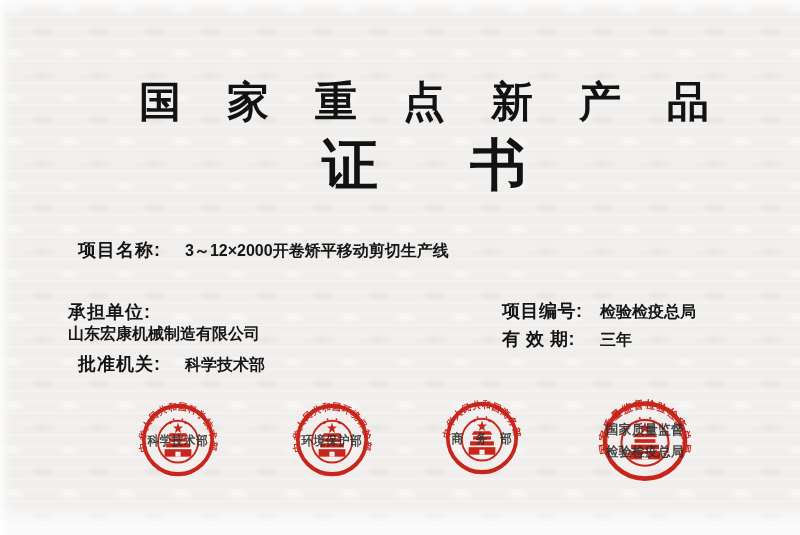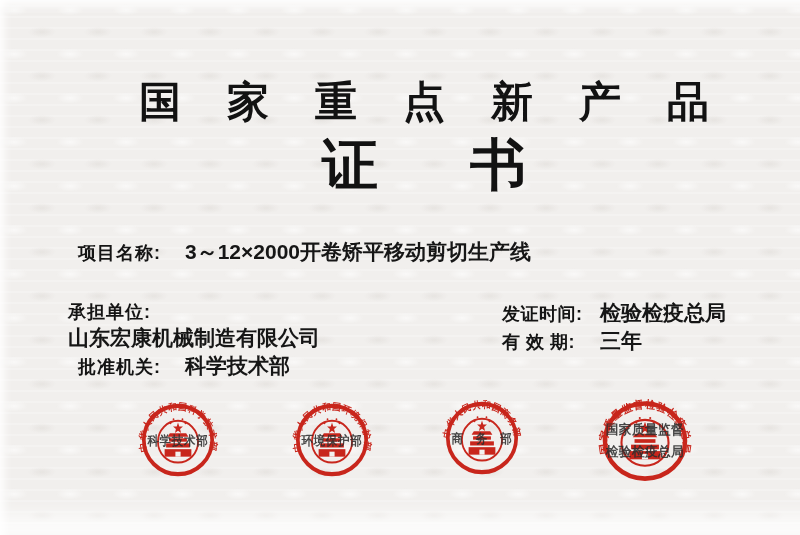--- a/index.html
+++ b/index.html
@@ -31,21 +31,21 @@
     position:absolute;left:0;top:128px;width:100%;margin:0;
     text-align:center;font-size:56px;font-weight:bold;color:#121212;
     letter-spacing:92px;padding-left:92px;box-sizing:border-box;white-space:nowrap;
   }
   .row{position:absolute;display:flex;align-items:baseline;white-space:nowrap;}
   .lbl{
     display:inline-block;width:107px;
     font-size:18px;font-weight:bold;letter-spacing:1px;color:#141414;
   }
   .row.right .lbl{width:98px;letter-spacing:0.5px;}
-  .val{font-size:21px;font-weight:bold;color:#161616;}
+  .val{font-size:16px;font-weight:bold;color:#161616;}
   .val.serif{font-family:"Liberation Serif","DejaVu Serif",serif;font-size:22px;letter-spacing:1px;}
   .seal{position:absolute;}
   .seal svg{width:100%;height:100%;display:block;}
   .ring{fill:none;stroke:#c8261c;stroke-width:5;}
   .wreath{fill:none;stroke:#c8261c;stroke-width:2.4;}
   .emblem-fill{fill:#c8261c;}
   .arch{fill:#f3f1ef;}
   .ringtext{
     font-size:11.5px;font-weight:bold;fill:#c8261c;
     letter-spacing:1.2px;text-anchor:middle;
@@ -73,21 +73,21 @@
   <div class="row" style="left:68px;top:300px;flex-direction:column;">
     <span class="lbl">承担单位:</span>
     <span class="val">山东宏康机械制造有限公司</span>
   </div>
   <div class="row" style="left:78px;top:352px;">
     <span class="lbl">批准机关:</span>
     <span class="val">科学技术部</span>
   </div>
 
   <div class="row right" style="left:502px;top:299px;">
-    <span class="lbl">发证时间:</span>
+    <span class="lbl">项目编号:</span>
     <span class="val">检验检疫总局</span>
   </div>
   <div class="row right" style="left:502px;top:327px;">
     <span class="lbl">有 效 期:</span>
     <span class="val">三年</span>
   </div>
 
   <div class="seal" style="left:126px;top:390px;width:104px;height:100px;">
     <svg viewBox="0 0 140 120" preserveAspectRatio="none">
       <defs>

